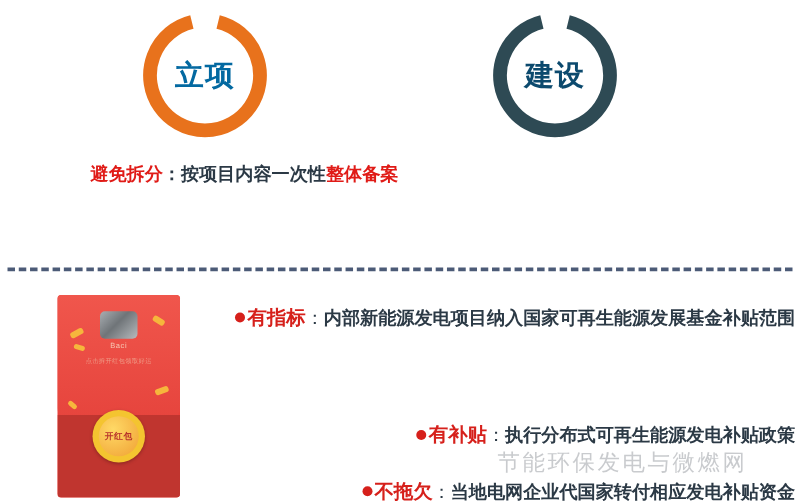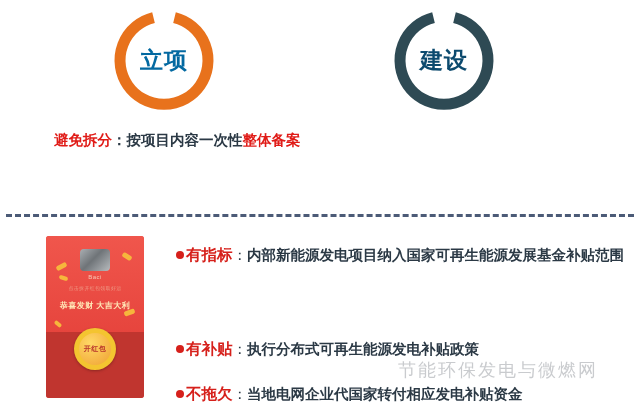--- a/index.html
+++ b/index.html
@@ -73,23 +73,24 @@
   
   .stage-caption {
     position: absolute;
     font-size: 14.5px;
     line-height: 25px;
     color: #2b3945;
     font-weight: bold;
     letter-spacing: 0px;
   }
   #stage-caption-1 {
-    left: 54px;
+    left: 68px;
     top: 128px;
     width: 255px;
+    text-align: center;
   }
   .hl { color: #E01B17; }
   .nm { color: #2b3945; font-weight: bold; }
 
   
   #divider {
     position: absolute;
     left: 6px;
     top: 214px;
     width: 628px;
@@ -218,20 +219,21 @@
     width: 460px;
   }
   .bullet-row {
     position: absolute;
     left: 0;
     width: 460px;
     font-size: 14.5px;
     line-height: 22px;
     color: #2b3945;
     font-weight: bold;
+    text-align: right;
   }
   #bullet-row-0 { top: 22px; }
   #bullet-row-1 { top: 96px; margin-top: 20px; }
   #bullet-row-2 { top: 137px; margin-top: 24px; }
 
   .bullet-dot {
     display: inline-block;
     width: 8px;
     height: 8px;
     border-radius: 50%;
@@ -299,21 +301,20 @@
     <div id="hongbao-top"></div>
 
     <div class="confetti" id="confetti-a"></div>
     <div class="confetti" id="confetti-b"></div>
     <div class="confetti" id="confetti-c"></div>
     <div class="confetti" id="confetti-e"></div>
 
     <div id="hongbao-avatar"></div>
     <div id="hongbao-nick">Baci</div>
     <div id="hongbao-sub">点击拆开红包领取好运</div>
-    <div id="hongbao-greeting">恭喜发财 大吉大利</div>
 
     <div id="hongbao-bottom"></div>
     <div class="confetti" id="confetti-d"></div>
 
     <div id="coin">
       <div id="coin-inner">
         <span id="coin-text">开红包</span>
       </div>
     </div>
   </div>

